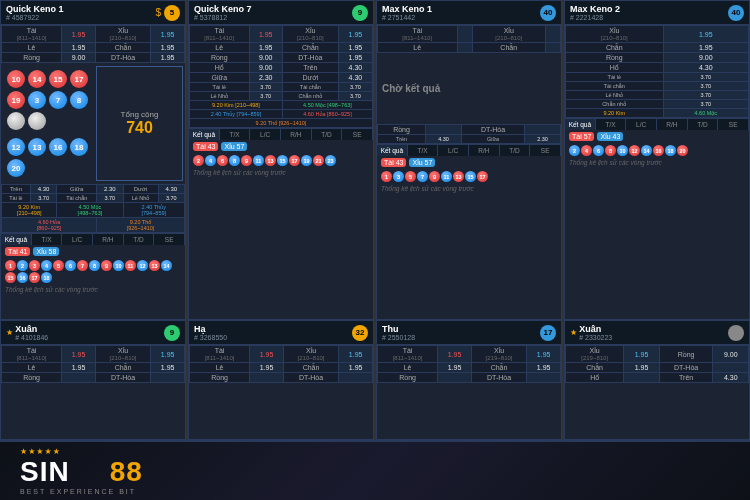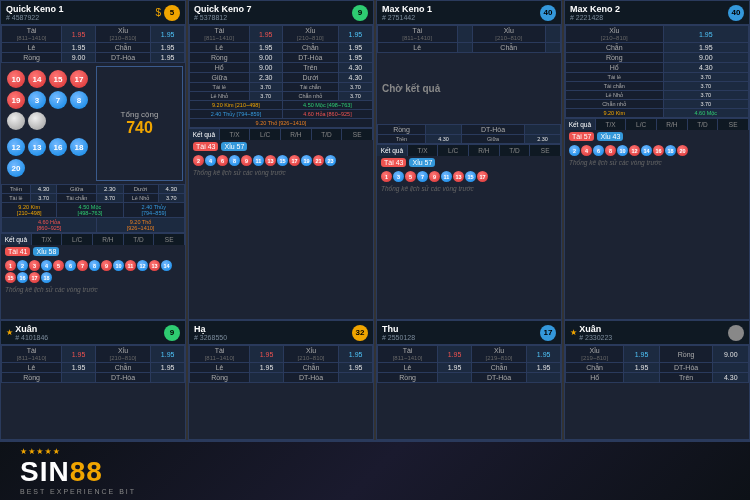--- a/index.html
+++ b/index.html
@@ -193,21 +193,21 @@
 
     .logo-text {
       font-size: 28px;
       font-weight: 900;
       color: #fff;
       letter-spacing: 1px;
       line-height: 1;
     }
 
     .logo-sin { color: #fff; }
-    .logo-88 { color: #f0a500; }
+    .logo-88 { color: #f0a500; margin-left: 40px; }
     .logo-sub {
       font-size: 7px;
       color: #888;
       letter-spacing: 2px;
       margin-top: 2px;
     }
 
     .logo-stars {
       display: flex;
       gap: 1px;

